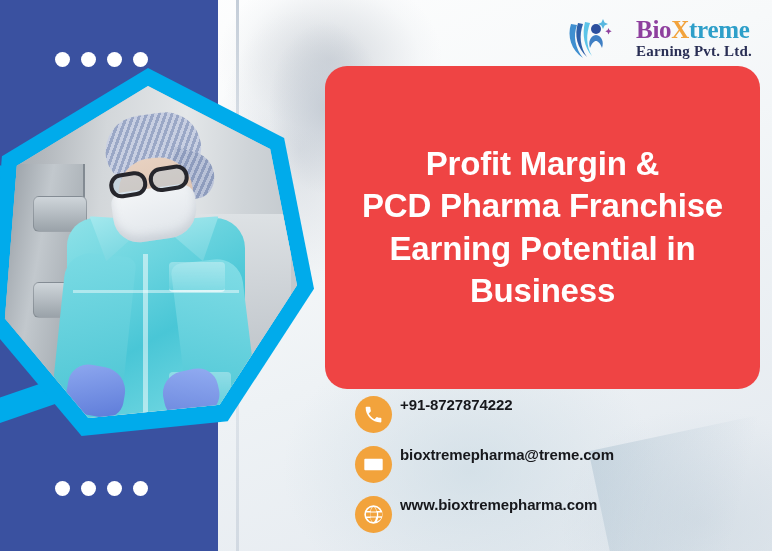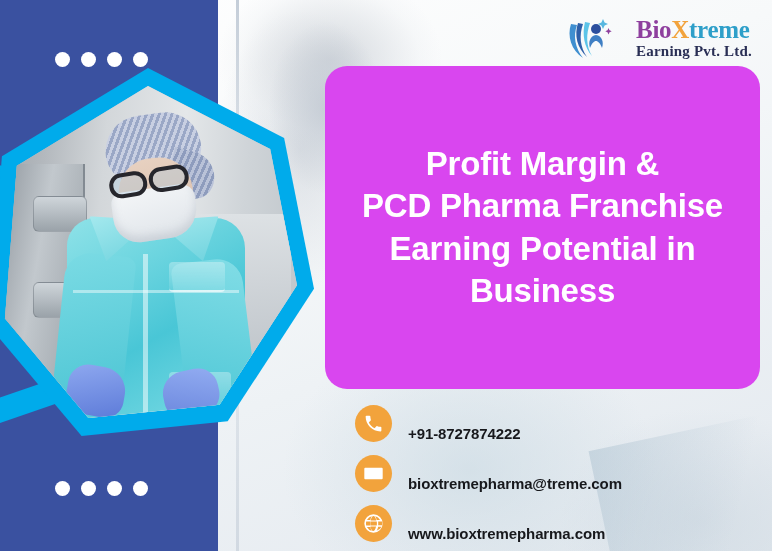--- a/index.html
+++ b/index.html
@@ -208,32 +208,32 @@
   .lg-x   { color:#f2a33c; }
   .lg-treme { color:#2e9fc9; }
   .logo-line2 {
     font-size:15px; font-weight:bold; color:#2a2f55; margin-top:2px;
     font-family:"Liberation Serif", serif; letter-spacing:.2px;
   }
 
   
   .headline-card {
     position:absolute; left:325px; top:66px; width:435px; height:323px;
-    background:#d946ef; border-radius:22px;
+    background:#ef4444; border-radius:22px;
     display:flex; align-items:center; justify-content:center;
   }
   .headline {
     color:#ffffff; font-size:33px; font-weight:bold; line-height:1.28;
     text-align:center; padding:0 6px; letter-spacing:-.2px;
   }
 
   
   .contacts { position:absolute; left:355px; top:396px; }
   .contact-row {
-    display:flex; align-items:flex-end; gap:16px; height:46px; margin-bottom:4px;
+    display:flex; align-items:flex-start; gap:8px; height:46px; margin-bottom:4px;
   }
   .c-icon {
     width:37px; height:37px; border-radius:50%; flex:0 0 auto;
     background:#f2a33c; display:flex; align-items:center; justify-content:center;
   }
   .c-icon svg { width:21px; height:21px; fill:#ffffff; }
   .c-text { font-size:15px; font-weight:bold; color:#17181c; letter-spacing:-.1px; }
 </style>
 </head>
 <body>

